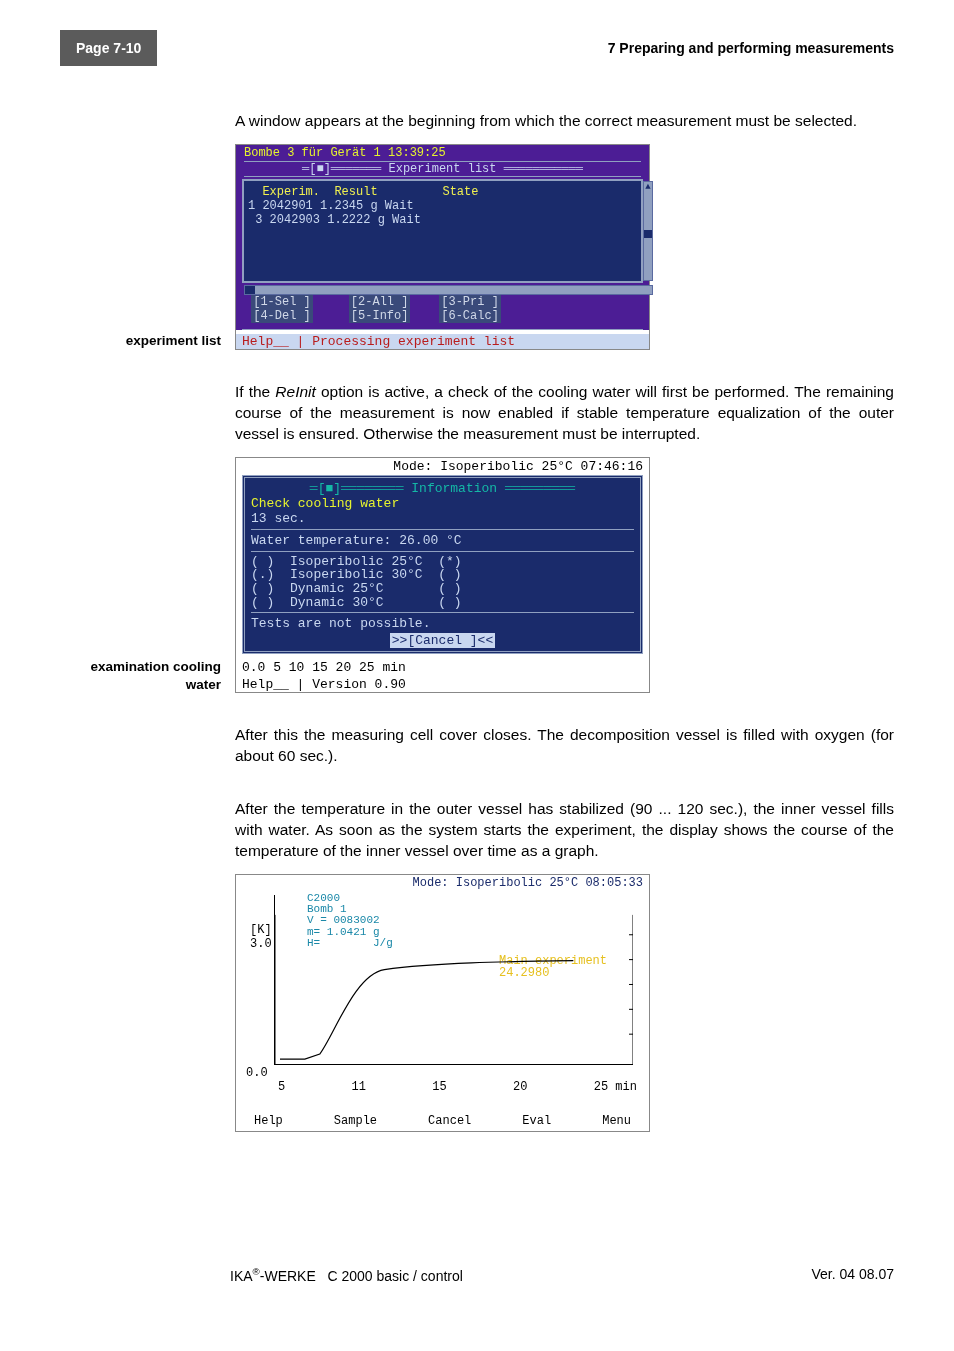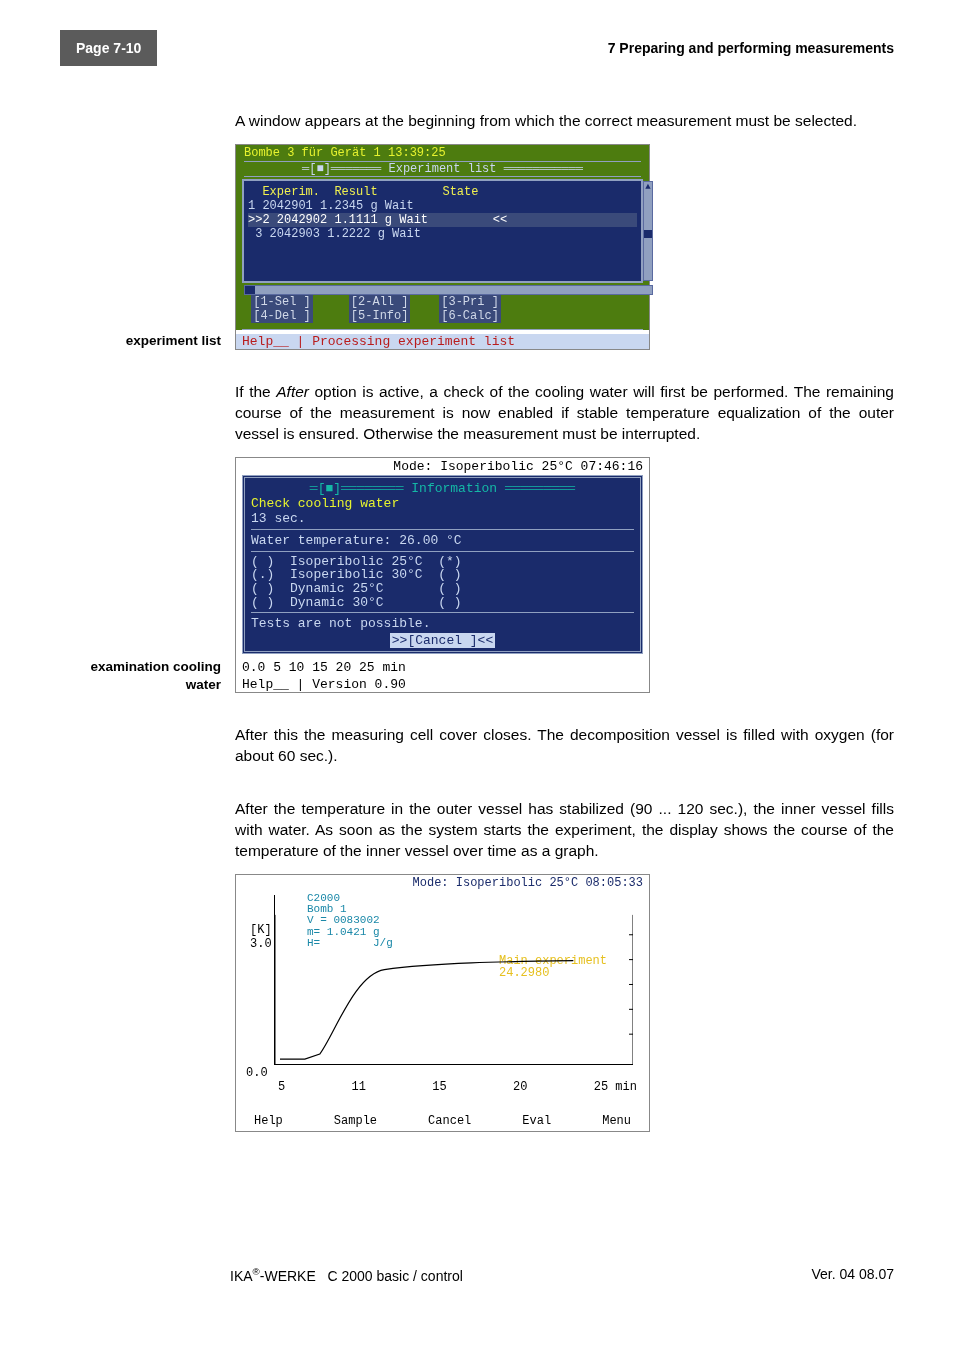--- a/index.html
+++ b/index.html
@@ -10,21 +10,21 @@
   .chapter { font-weight: bold; font-size: 14px; }
   .body-text { margin-left: 175px; text-align: justify; line-height: 1.35; font-size: 15.5px; margin-bottom: 12px; margin-top: 32px; }
   .fig-row { display: flex; align-items: flex-end; margin: 10px 0 24px 0; }
   .side-label { width: 175px; text-align: right; padding-right: 14px; font-weight: bold; font-size: 13.5px; line-height: 1.3; }
   .fig-box { border: 1px solid #888; background: #fff; font-family: 'Courier New', monospace; font-size: 13px; }
   .italic { font-style: italic; }
   .footer { display: flex; justify-content: space-between; margin: 70px 60px 0 230px; font-size: 14px; }
   .sup { font-size: 0.7em; vertical-align: super; }
   
   .term { width: 415px; }
-  .term-body { background: #4d7c0f; color: #fff; font-size: 12px; }
+  .term-body { background: #4c1d95; color: #fff; font-size: 12px; }
   .term-table { background: #1a2b6b; color:#fff; border: 2px double #90a0c0; padding: 4px; min-height: 104px; position: relative; margin: 2px 6px; }
   .term-head { color: #f0f050; }
   .row1 { color: #c9d7f0; }
   .hl { background: #3a4a7a; color: #fff; }
   .sc { color: #c9d7f0; }
   .term-btns { margin: 12px 8px 6px 8px; color: #d0d8e8; }
   .btn { background: #3a4a7a; padding: 0 2px; }
   .term-status { background: #c9d7f0; color: #b91c1c; padding: 0 6px; font-size: 13px; }
   .hrline { border-top: 1px solid #90a0c0; margin: 4px 6px; }
   .term-top2 { background: #fff; color: #000; text-align: right; padding: 1px 6px; }
@@ -62,42 +62,41 @@
 
   <div class="fig-row">
     <div class="side-label">experiment list</div>
     <div class="fig-box term">
       <div class="term-body">
         <div style="color:#e6f32f; padding:1px 8px;">Bombe 3 für Gerät 1    13:39:25</div>
         <div style="color:#c9d7f0; text-align:center; border-top:1px solid #90a0c0; border-bottom:1px solid #90a0c0; margin:0 8px;">═[■]═══════<span> Experiment list </span>═══════════</div>
         <div class="term-table">
           <div class="term-head">&nbsp;&nbsp;<span>Experim.</span>&nbsp;&nbsp;<span>Result</span>&nbsp;&nbsp;&nbsp;&nbsp;&nbsp;&nbsp;&nbsp;&nbsp;&nbsp;<span>State</span></div>
           <div class="row1"><span>1</span> <span>2042901</span> <span>1.2345 g</span> <span>Wait</span></div>
-          <div class="hl">&gt;&gt;<span>2</span> <span>2042902</span> <span>1.1111 g</span> <span>Wait</span>&nbsp;&nbsp;&nbsp;&nbsp;&nbsp;&nbsp;&nbsp;&nbsp;&nbsp;&lt;&lt;</div>
           <div class="sc">&nbsp;<span>3</span> <span>2042903</span> <span>1.2222 g</span> <span>Wait</span></div>
           <div class="scrollstub">
               <div class="arrow">▲</div>
               <div class="nub"></div>
             </div>
           <div class="scrollstubh">
               <div class="nub"></div>
             </div>
         </div>
         <div class="term-btns">
           &nbsp;<span class="btn">[1-Sel ]</span>&nbsp;&nbsp;&nbsp;&nbsp;&nbsp;<span class="btn">[2-All ]</span>&nbsp;&nbsp;&nbsp;&nbsp;<span class="btn">[3-Pri ]</span><br>
           &nbsp;<span class="btn">[4-Del ]</span>&nbsp;&nbsp;&nbsp;&nbsp;&nbsp;<span class="btn">[5-Info]</span>&nbsp;&nbsp;&nbsp;&nbsp;<span class="btn">[6-Calc]</span>
         </div>
         <div class="hrline"></div>
       </div>
       <div class="term-status">Help__ | Processing experiment list</div>
     </div>
   </div>
 
   <p class="body-text">
-    <span>If the </span><span class="italic">After</span><span> option is active, a check of the cooling water will first be performed. The remaining course of the measurement is now enabled if stable temperature equalization of the outer vessel is ensured. Otherwise the measurement must be interrupted.</span>
+    <span>If the </span><span class="italic">ReInit</span><span> option is active, a check of the cooling water will first be performed. The remaining course of the measurement is now enabled if stable temperature equalization of the outer vessel is ensured. Otherwise the measurement must be interrupted.</span>
   </p>
 
   <div class="fig-row">
     <div class="side-label">examination cooling water</div>
     <div class="fig-box term">
       <div class="term-top2">Mode: Isoperibolic 25°C 07:46:16</div>
       <div class="term-doubleborder">
         <div style="text-align:center;color:#14b8a6;">═[■]════════<span> Information </span>═════════</div>
         <div style="color:#e6f32f;">Check cooling water</div>
         <div style="color:#c9d7f0;"> 13 sec.</div>

